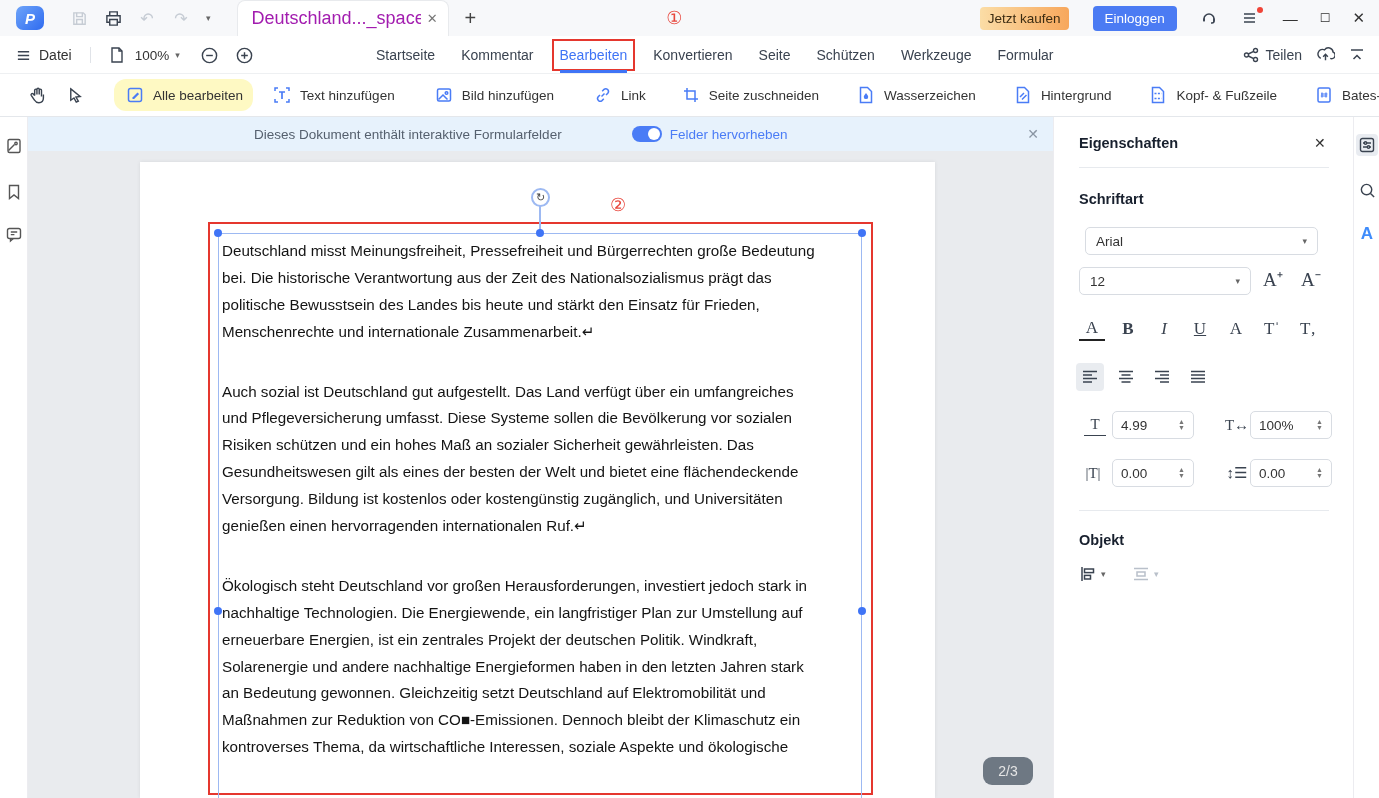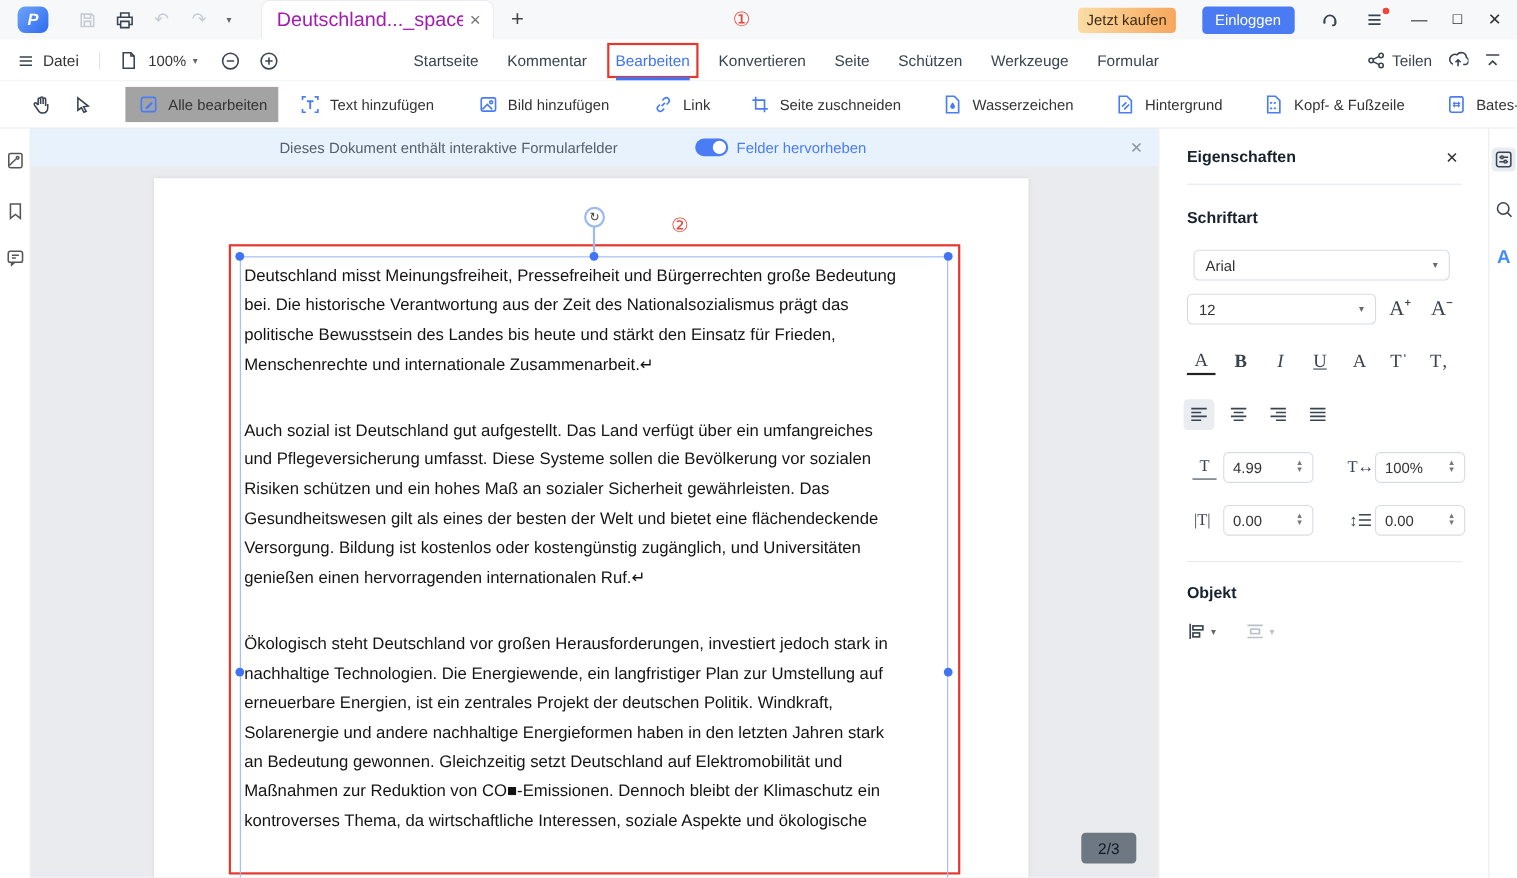--- a/index.html
+++ b/index.html
@@ -45,21 +45,21 @@
   .mtab.active { color:#3f74f6; outline:2px solid #e5372e; outline-offset:6px; }
   .mtab.active::after { content:""; position:absolute; left:0; right:0; bottom:-10px; height:3px; background:#3f74f6; }
   .menu-right { position:absolute; right:14px; top:0; height:38px; display:flex; align-items:center; gap:14px; }
   .share-item { display:flex; align-items:center; gap:6px; font-size:14px; color:#3a4350; }
 
   
   .toolbar { position:absolute; left:0; top:74px; width:1379px; height:43px; background:#fff; border-bottom:1px solid #e4e7eb;
              display:flex; align-items:center; padding-left:28px; }
   .tool-ic { width:22px; height:22px; display:flex; align-items:center; justify-content:center; }
   .tbtn { display:flex; align-items:center; gap:7px; font-size:13.5px; color:#333; white-space:nowrap; height:32px; padding:0 10px; }
-  .tbtn.sel { background:#a3a3a3; border-radius:0; }
+  .tbtn.sel { background:#fef9c3; border-radius:12px; }
   .tdiv { width:1px; height:22px; background:#e0e3e8; margin:0 14px 0 16px; }
 
   
   .workspace { position:absolute; left:0; top:117px; width:1379px; height:681px; }
   .left-rail { position:absolute; left:0; top:0; width:28px; height:681px; background:#fff; border-right:1px solid #ececf0; }
   .lr-ic { position:absolute; left:5px; width:18px; height:18px; color:#555; }
 
   .doc-area { position:absolute; left:28px; top:0; width:1025px; height:681px; background:#e9ebee; overflow:hidden; }
   .notif { position:absolute; left:0; top:0; width:1025px; height:34px; background:#e7f2fc; display:flex; align-items:center; }
   .notif .msg { margin-left:226px; font-size:13.5px; color:#55606e; }
@@ -76,22 +76,22 @@
   .handle { position:absolute; width:8px; height:8px; border-radius:50%; background:#3f74f6; }
   .rot-stem { position:absolute; left:399px; top:35px; width:1.5px; height:36px; background:#9db9f2; }
   .rot-circle { position:absolute; left:391px; top:26px; width:19px; height:19px; border-radius:50%; background:#fff;
                 border:2px solid #9db9f2; color:#444; font-size:11px; display:flex; align-items:center; justify-content:center; }
   .badge2 { position:absolute; left:470px; top:32px; }
 
   .doc-text { position:absolute; left:82px; top:76px; width:640px; font-size:15.2px; color:#141414; }
   .para { margin-bottom:33px; }
   .tl { height:26.9px; line-height:26.9px; white-space:nowrap; }
 
-  .page-badge { position:absolute; left:955px; top:640px; width:50px; height:28px; background:#6e7883; border-radius:4px;
-                color:#0f172a; font-size:14px; display:flex; align-items:center; justify-content:center; }
+  .page-badge { position:absolute; left:955px; top:640px; width:50px; height:28px; background:#6e7883; border-radius:9px;
+                color:#e5e5e5; font-size:14px; display:flex; align-items:center; justify-content:center; }
 
   
   .props { position:absolute; left:1053px; top:0; width:300px; height:681px; background:#fff; border-left:1px solid #ececf0; font-size:13.5px; }
   .p-head { position:absolute; left:25px; top:18px; font-size:14.5px; font-weight:bold; color:#18202e; }
   .p-close { position:absolute; left:260px; top:18px; color:#333; font-size:14px; }
   .hdiv { position:absolute; left:25px; width:250px; height:1px; background:#e7eaee; }
   .sec-h { position:absolute; left:25px; font-size:14.5px; font-weight:bold; color:#18202e; }
   .select { position:absolute; height:28px; border:1px solid #d8dce2; border-radius:5px; background:#fff;
             display:flex; align-items:center; padding:0 10px; color:#333; }
   .select .cv { flex:1; }

